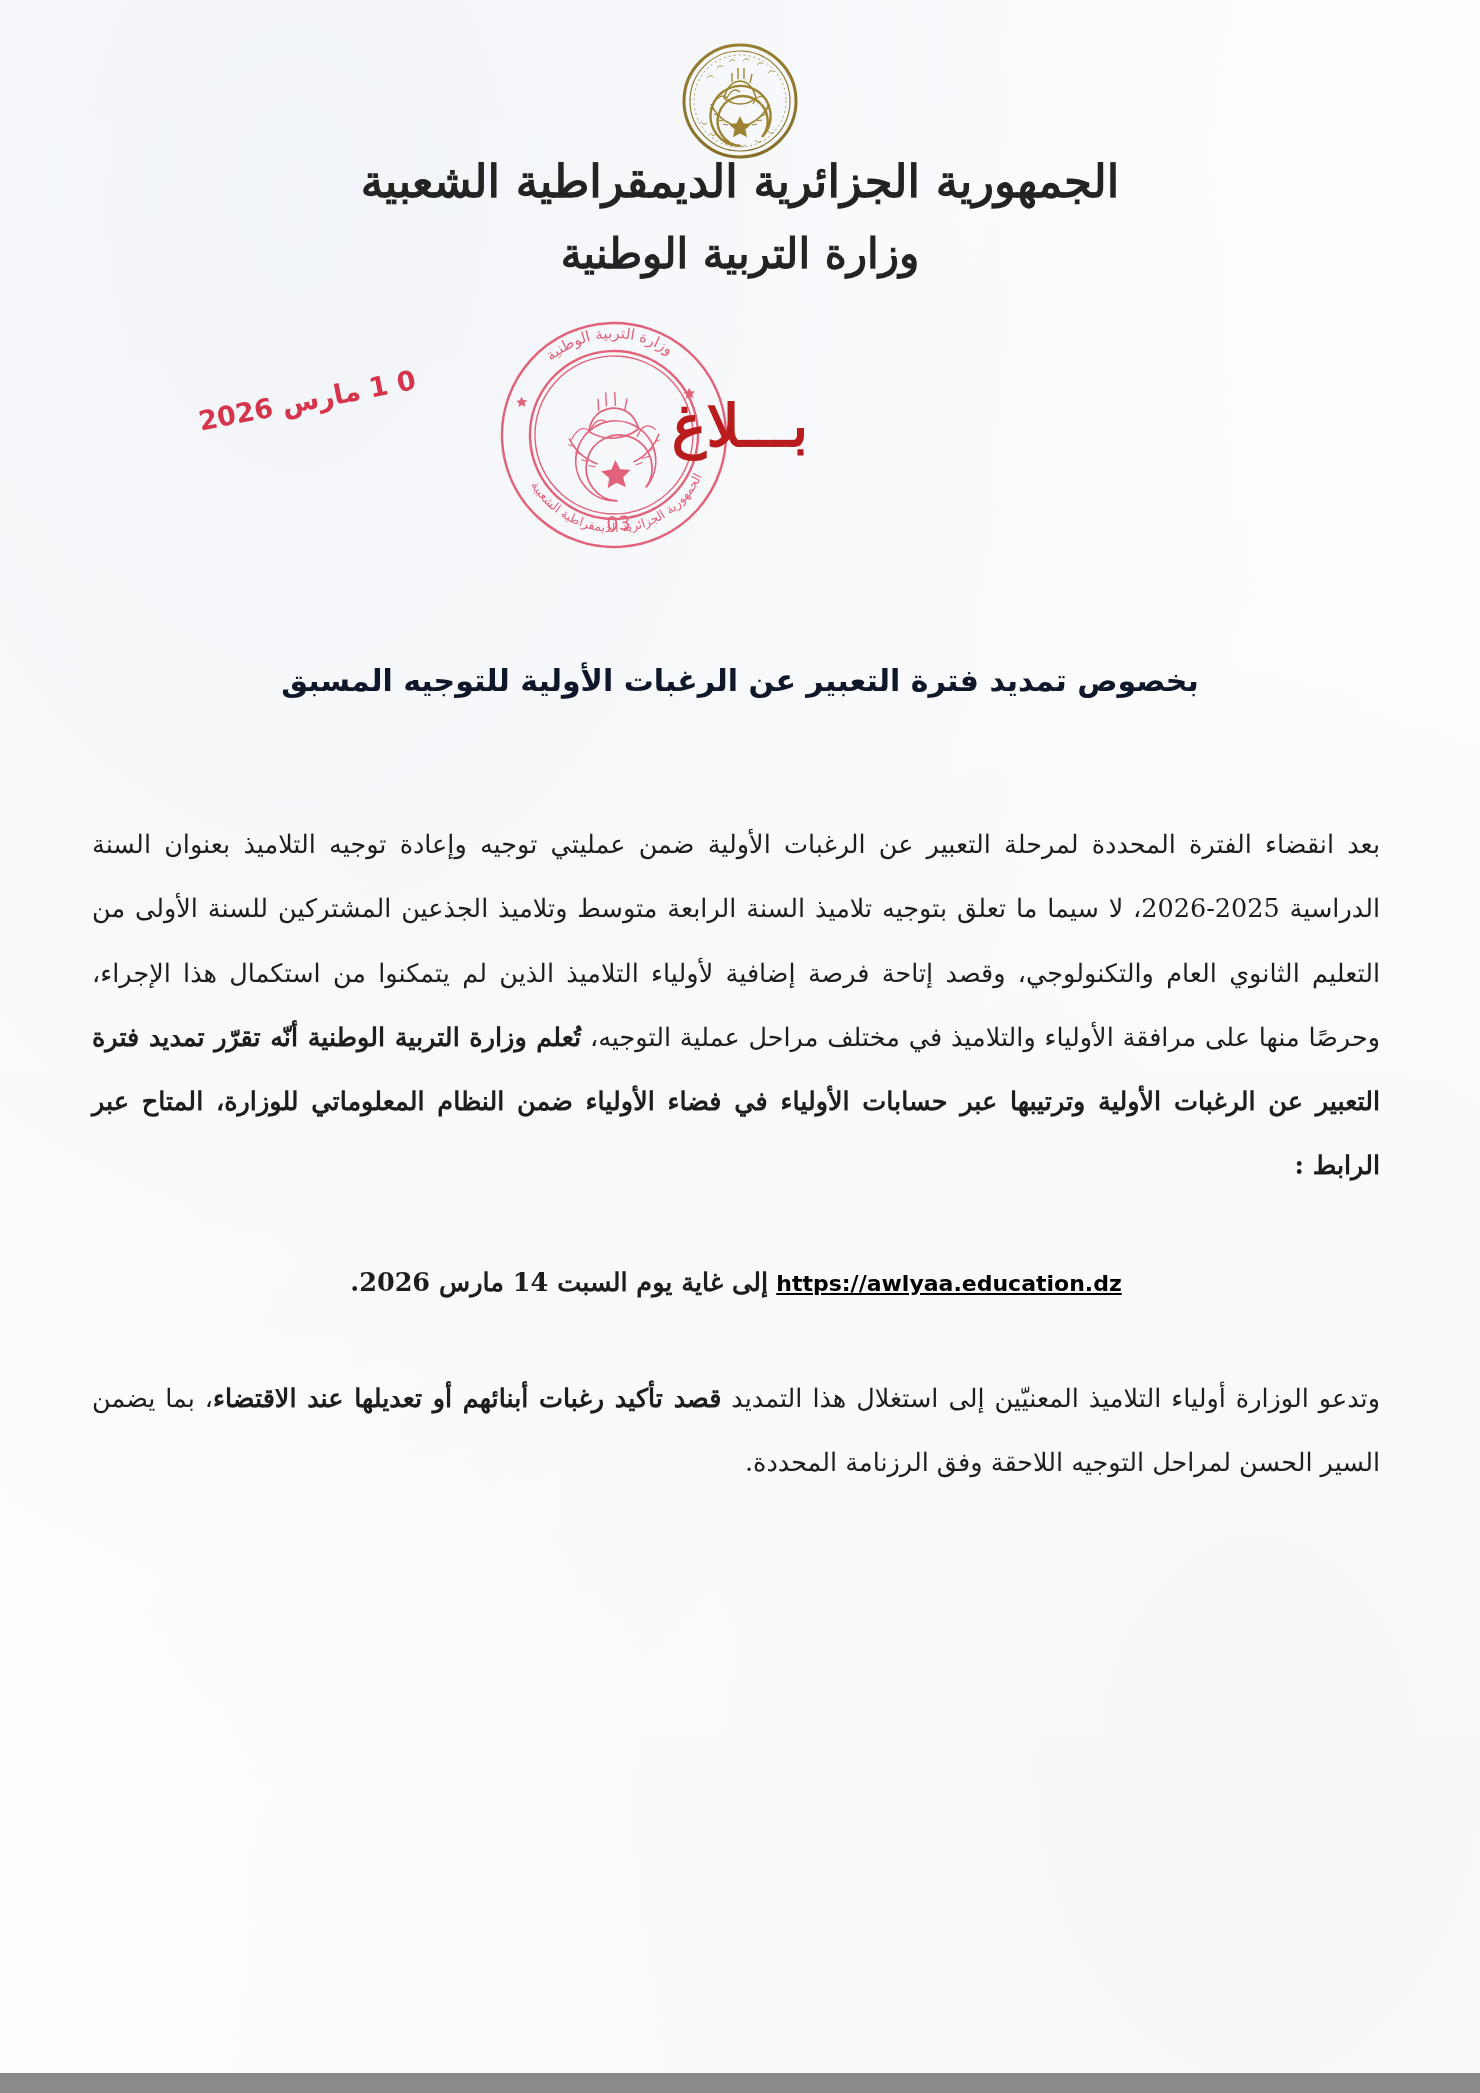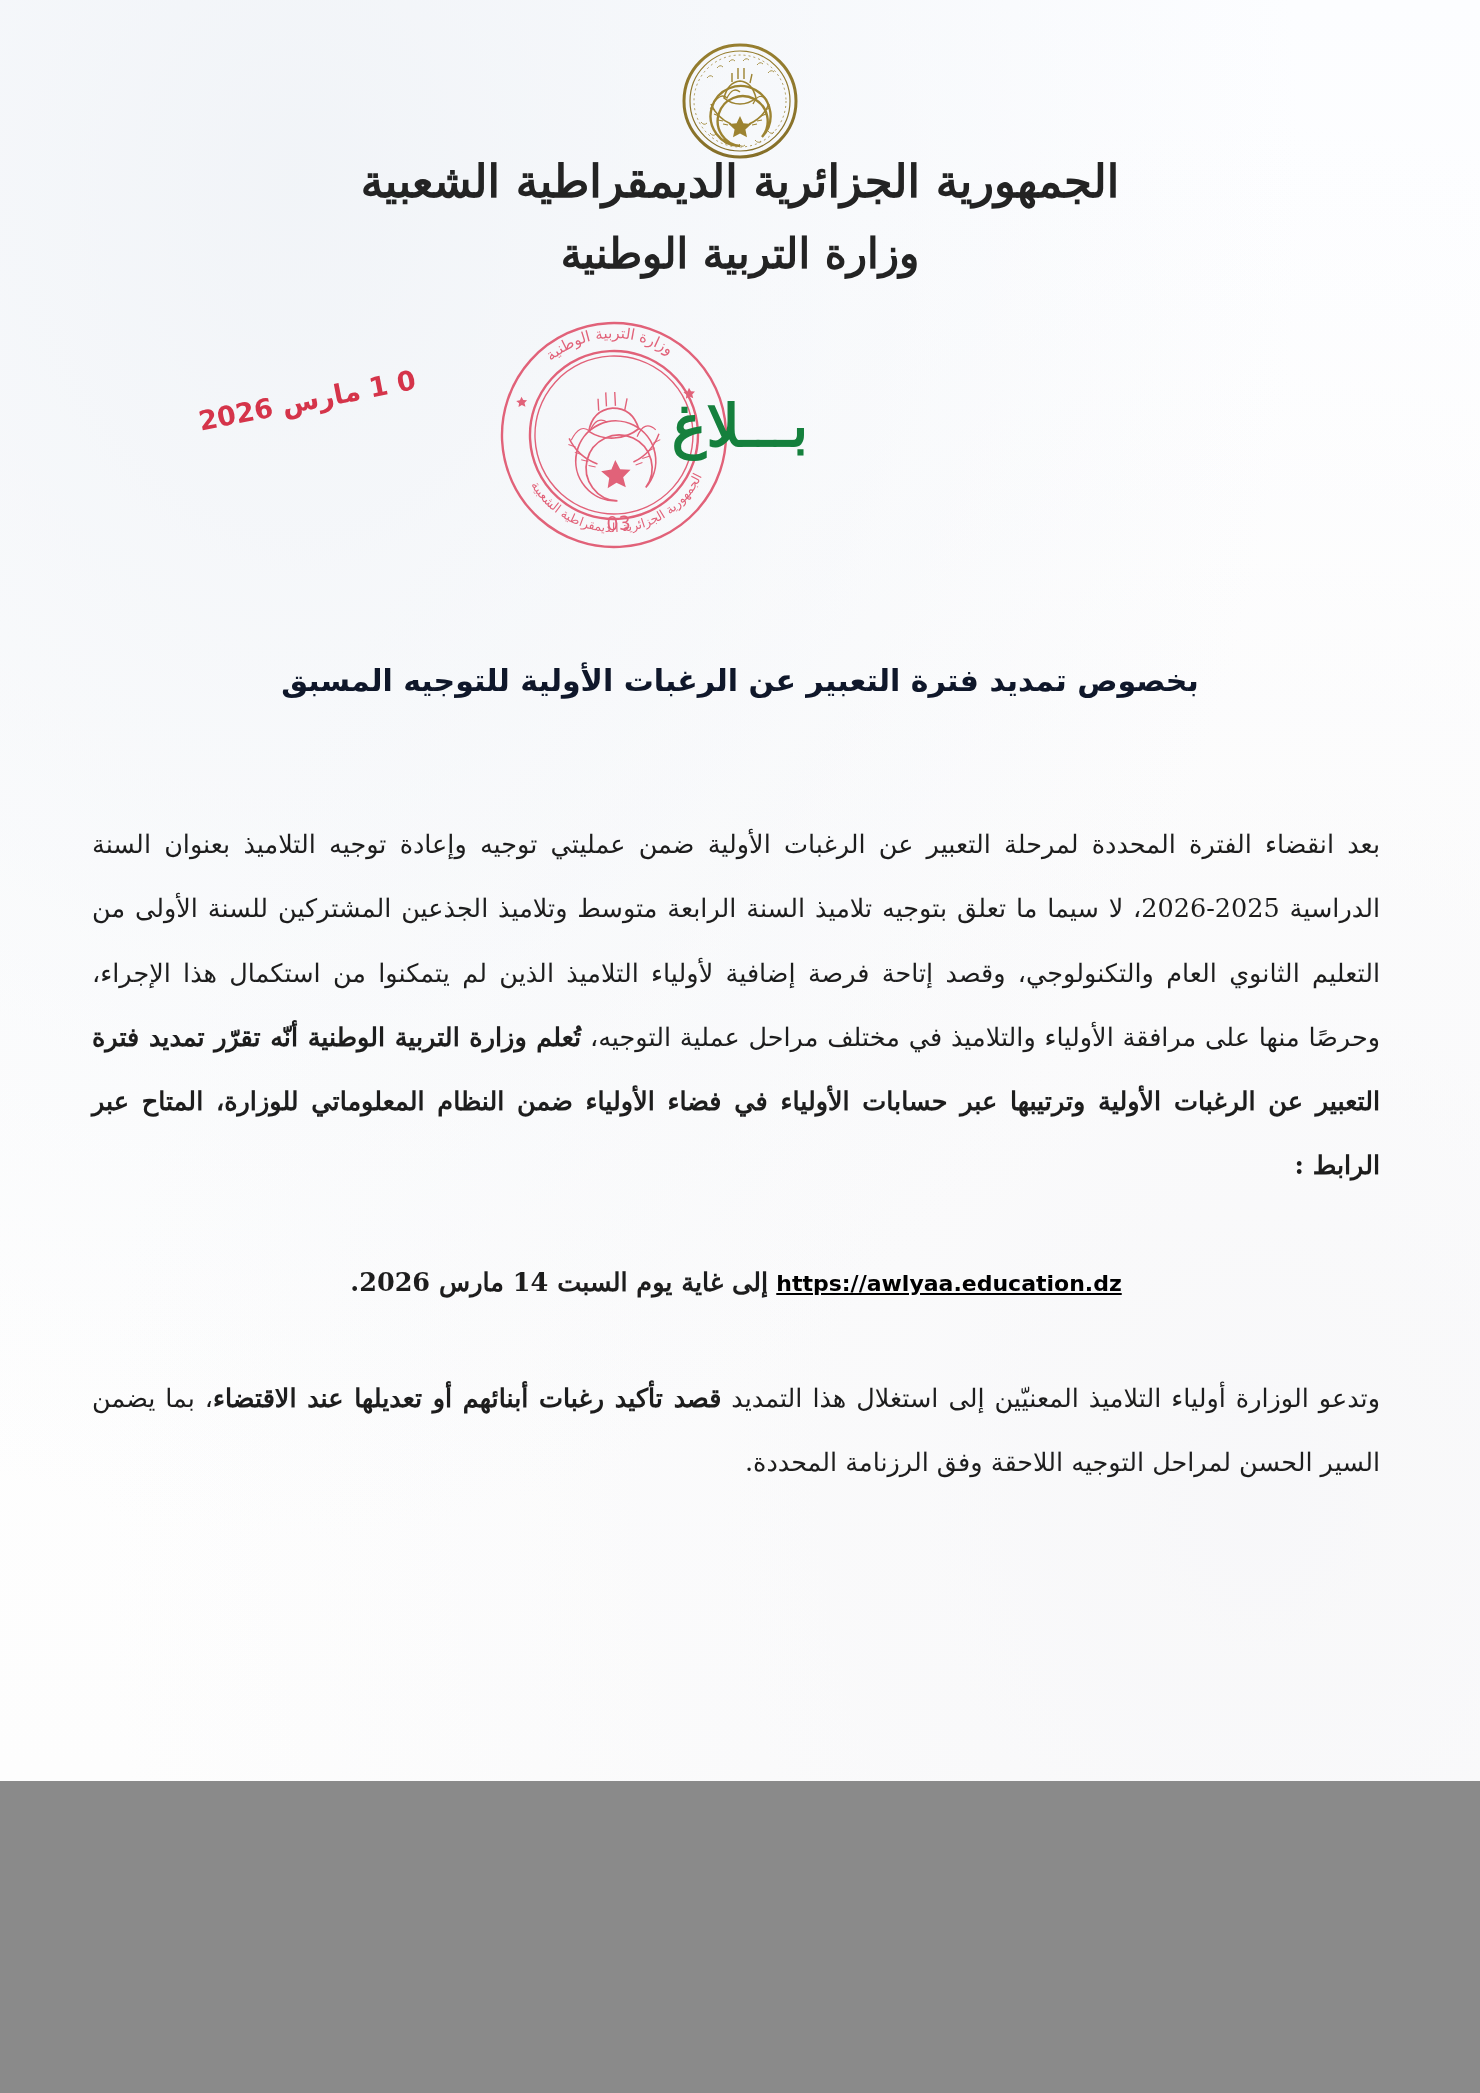--- a/index.html
+++ b/index.html
@@ -3,21 +3,21 @@
 <meta charset="utf-8">
 <style>
   html, body {
     margin: 0;
     padding: 0;
     background: #8a8a8a;
   }
   .page {
     position: relative;
     width: 1480px;
-    height: 1781px;
+    height: 2073px;
     margin: 0 auto;
     background: #fdfdfd;
     overflow: hidden;
     font-family: "Liberation Serif", "DejaVu Serif", serif;
     color: #1a1a1a;
     box-sizing: border-box;
   }
   
   .page::before {
     content: "";
@@ -105,21 +105,21 @@
   .balagh {
     position: absolute;
     top: 392px;
     left: 0;
     right: 0;
     text-align: center;
     font-family: "DejaVu Serif", "Liberation Serif", serif;
     font-size: 58px;
     font-weight: 700;
     letter-spacing: 2px;
-    color: #15803d;
+    color: #b91c1c;
   }
 
   
   .subtitle {
     position: absolute;
     top: 660px;
     left: 0;
     right: 0;
     text-align: center;
     font-family: "DejaVu Sans", "Liberation Sans", sans-serif;

